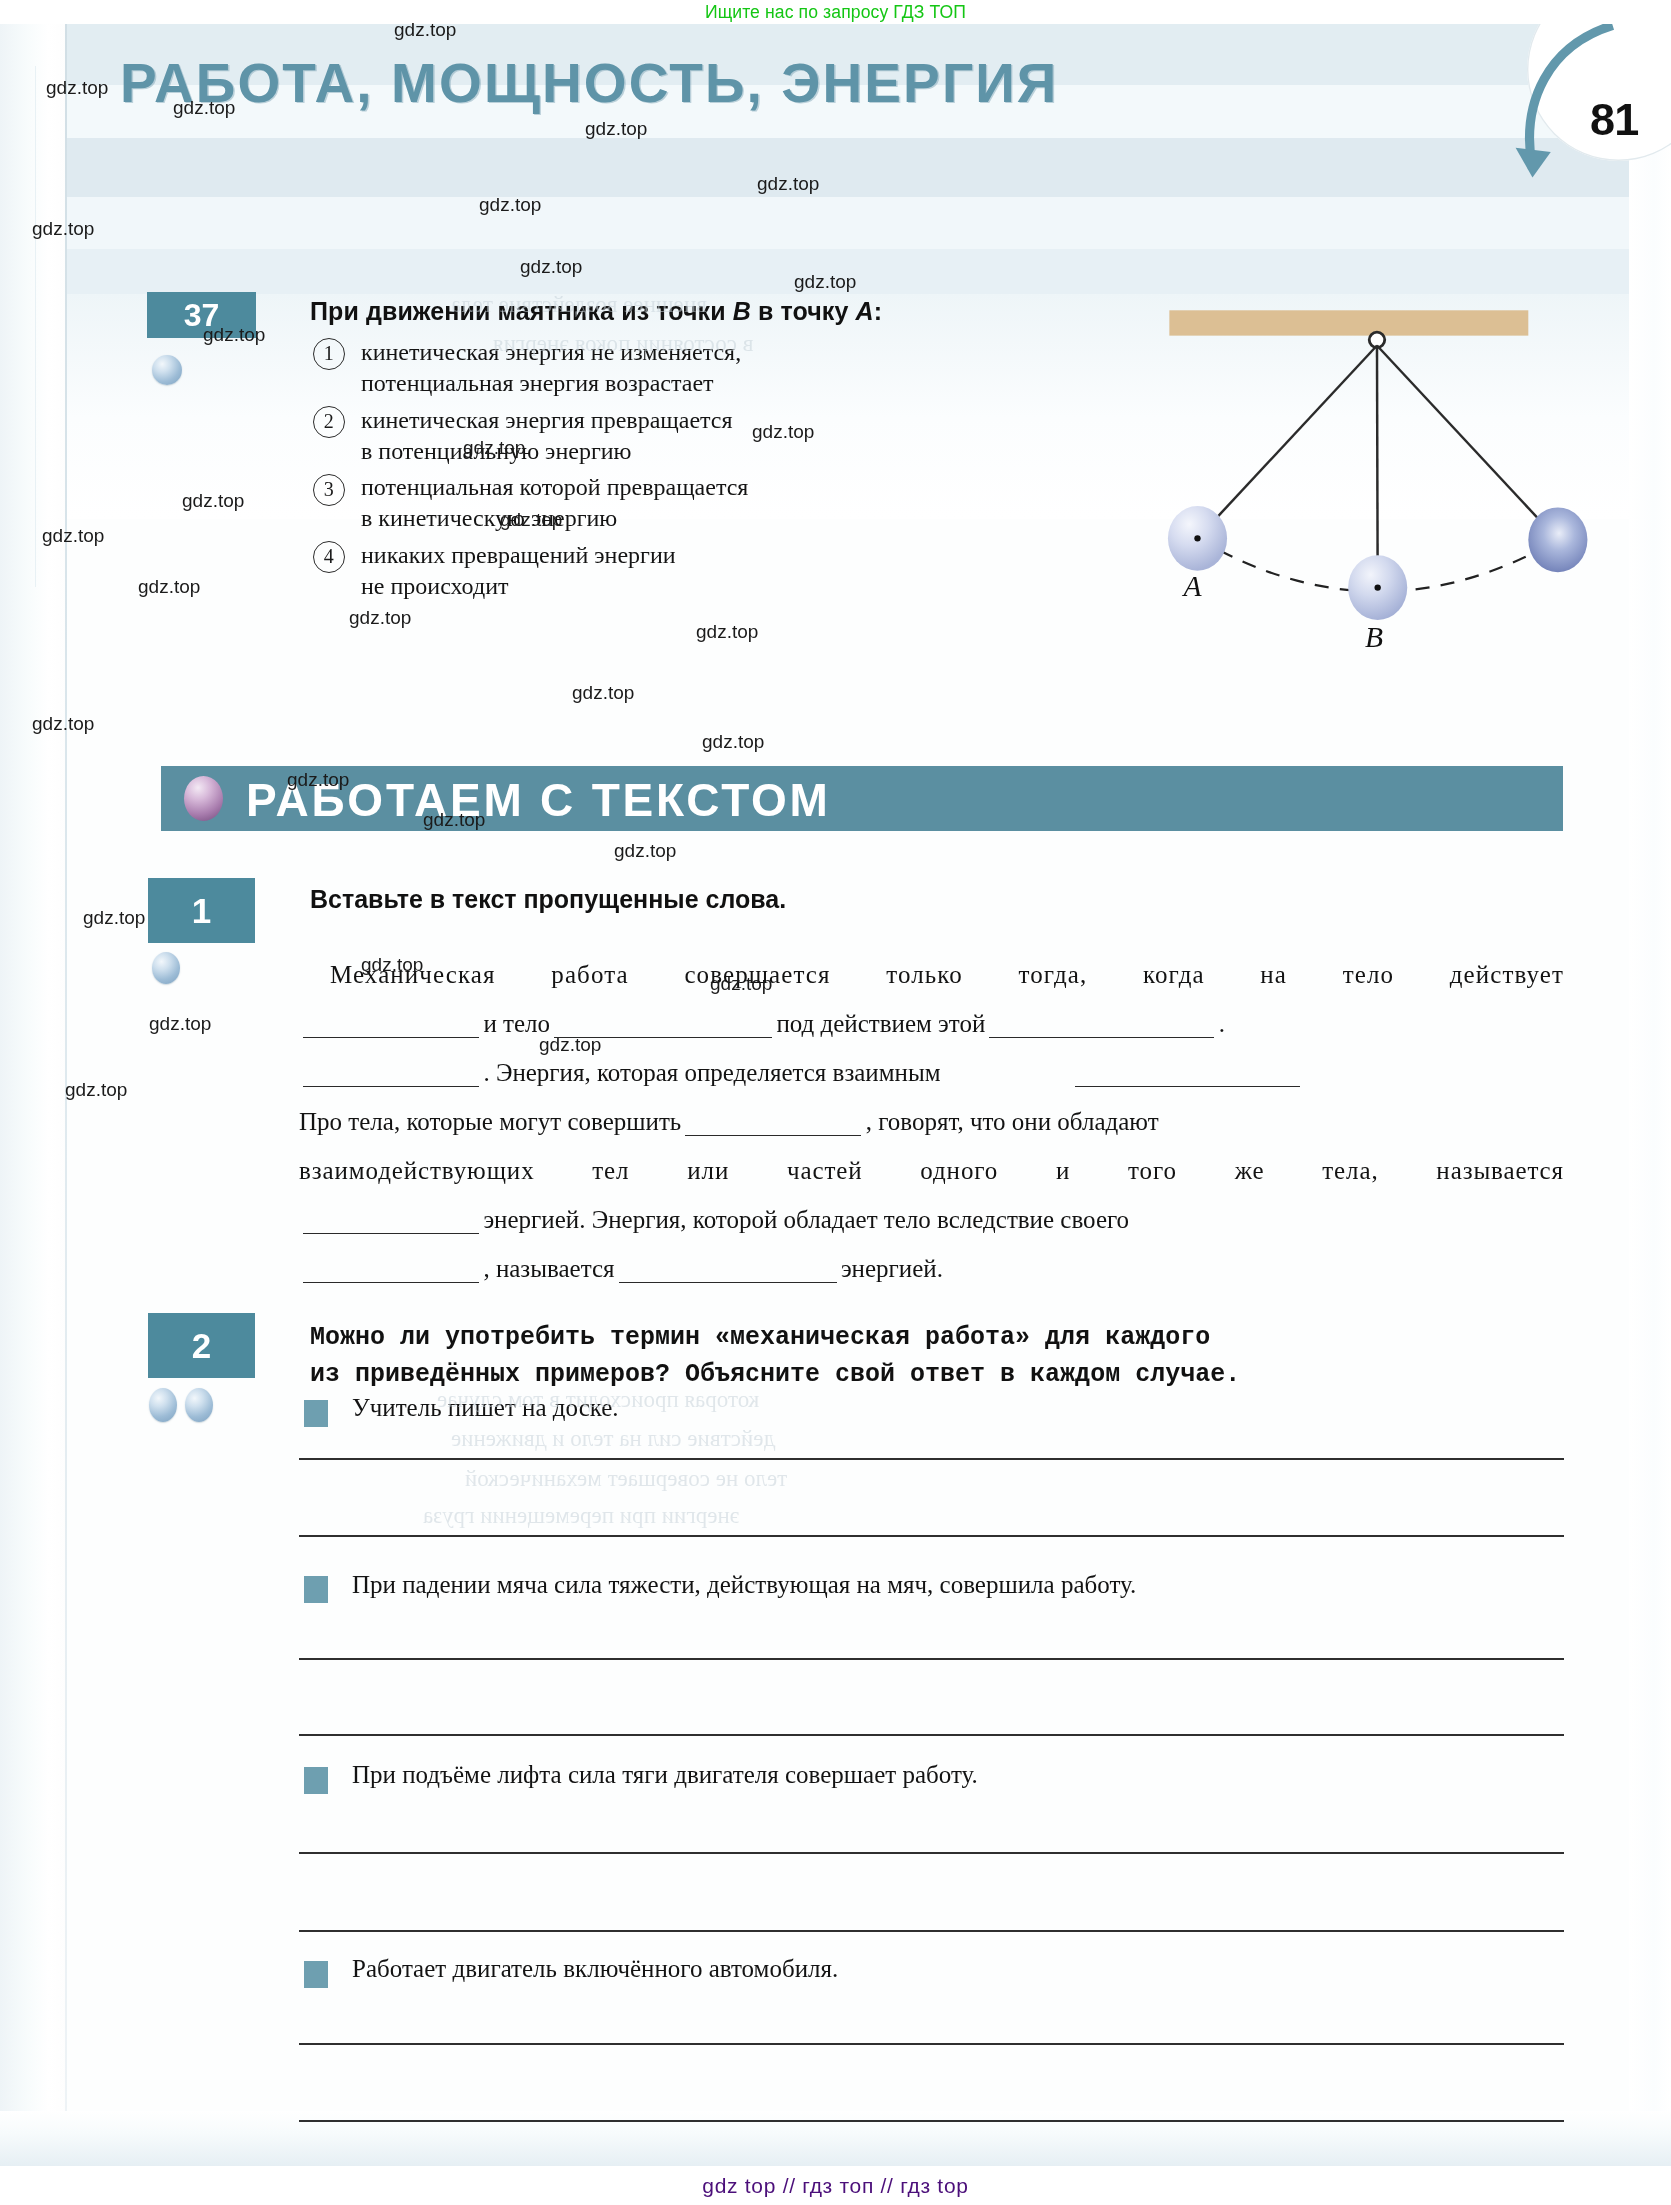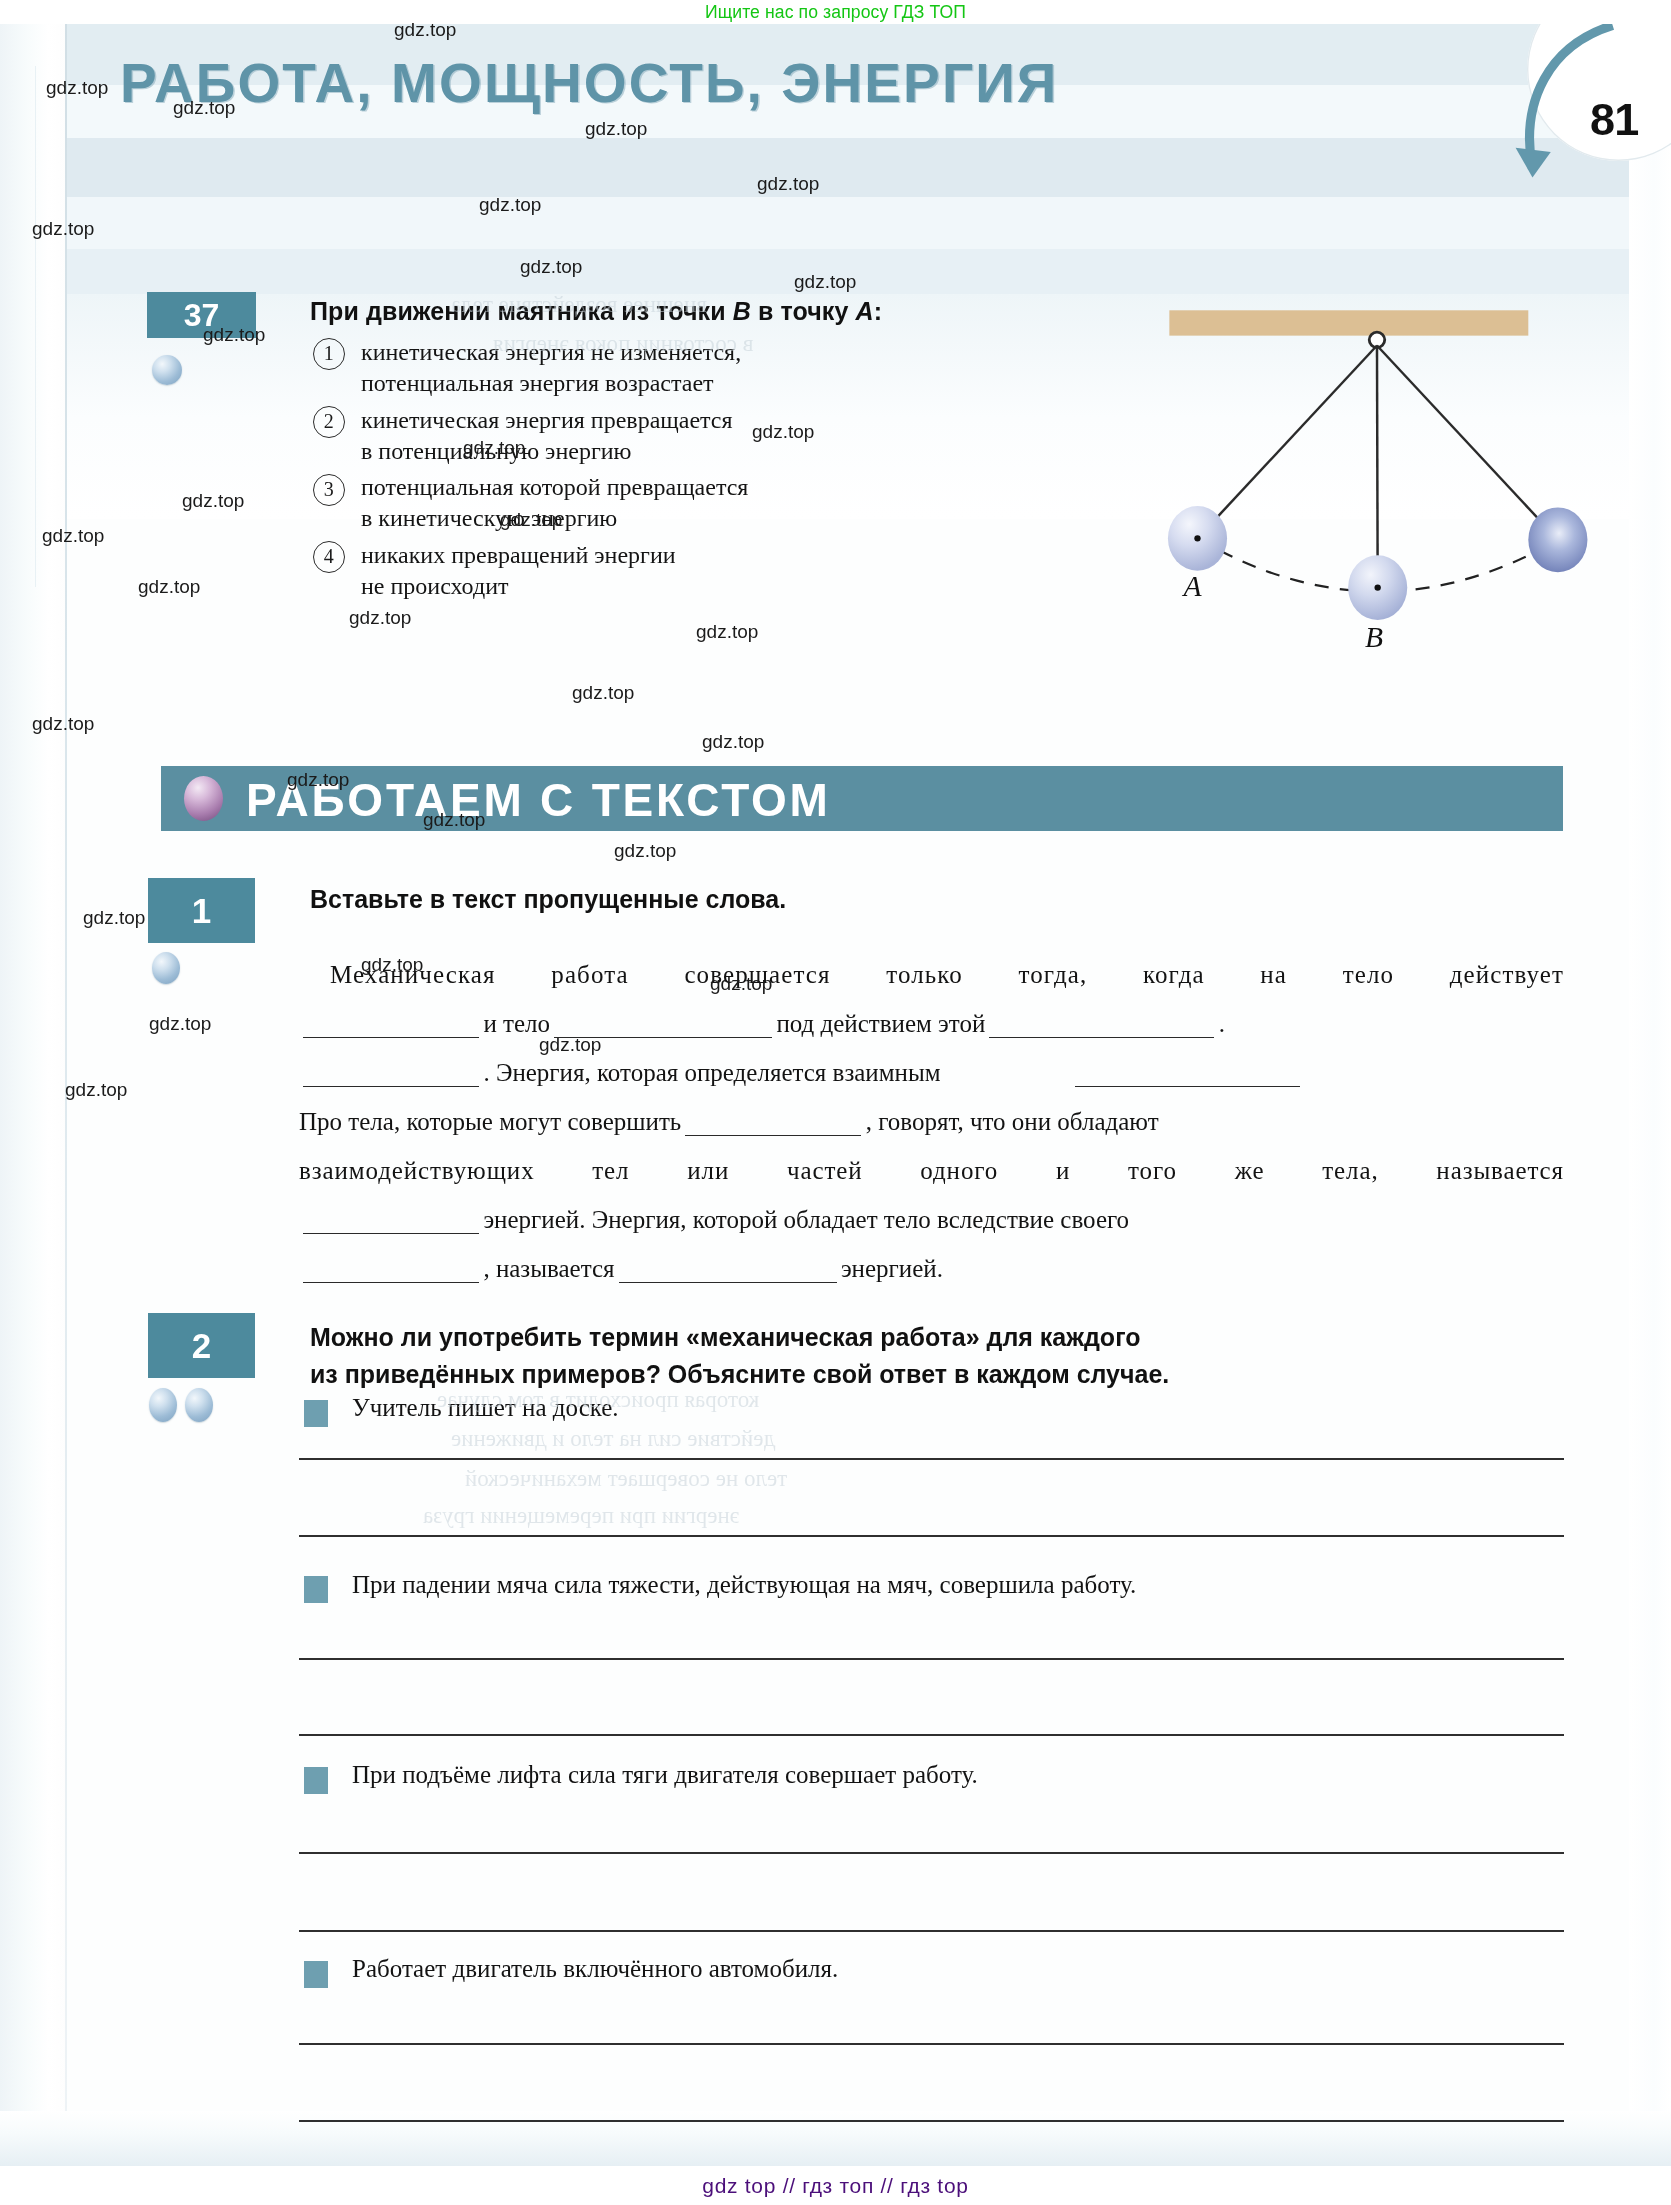--- a/index.html
+++ b/index.html
@@ -95,21 +95,21 @@
         font-family:"Liberation Serif",serif;font-size:25px;color:#131313;}
   .cl-row{height:49px;white-space:nowrap;display:flex;align-items:flex-end;}
   .blank{display:inline-block;border-bottom:1.4px solid #2a2a2a;height:27px;margin:0 4.2px;}
   .jtxt{display:inline-block;}
 
   
   .t2-badge{left:148px;top:1289px;width:107px;height:65px;font-size:35px;line-height:65px;}
   .t2-dot-a{left:149px;top:1364px;width:28px;height:34px;}
   .t2-dot-b{left:185px;top:1364px;width:28px;height:34px;}
   .t2-title{position:absolute;left:310px;top:1295px;width:1155px;
-        font-family:Liberation Sans, sans-serif;font-weight:bold;font-size:25px;
+        font-family:Liberation Mono, monospace;font-weight:bold;font-size:25px;
         color:#111;line-height:37px;}
   .sq{position:absolute;width:24px;height:27px;background:#6e9fb0;}
   .bullet-txt{position:absolute;font-family:"Liberation Serif",serif;font-size:25px;color:#131313;}
   .ansline{position:absolute;left:299px;width:1265px;height:0;border-top:2.1px solid #2f2f2f;}
 
   
   .ghost{position:absolute;color:#c9d4db;font-family:"Liberation Serif",serif;
         font-size:23px;transform:scaleX(-1);opacity:.55;white-space:nowrap;}
 
   

